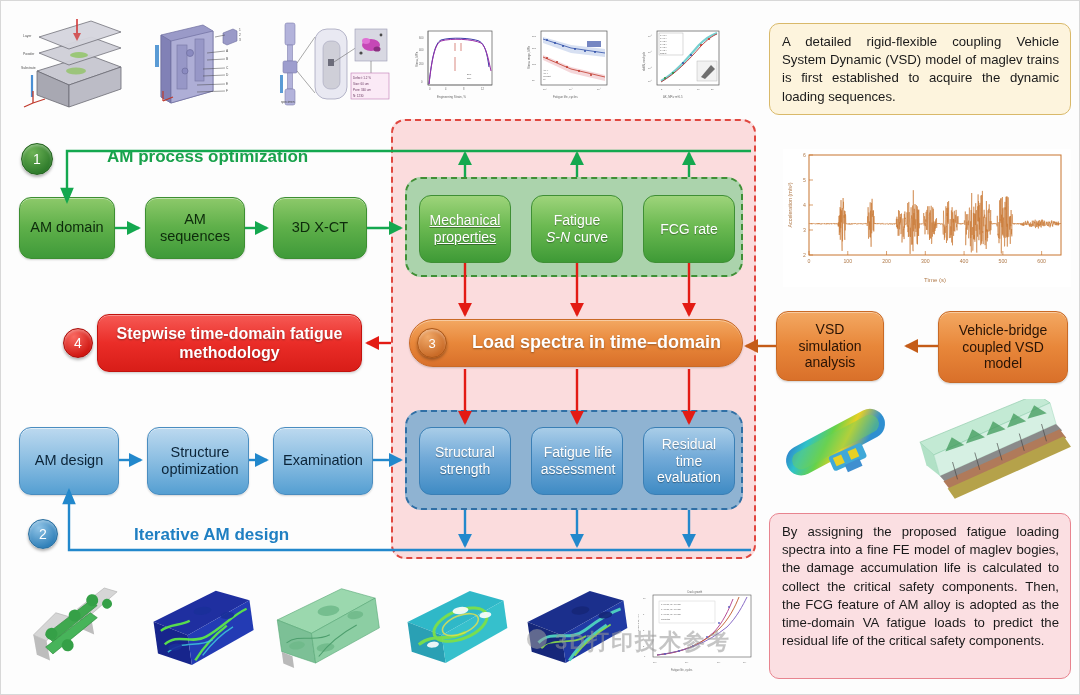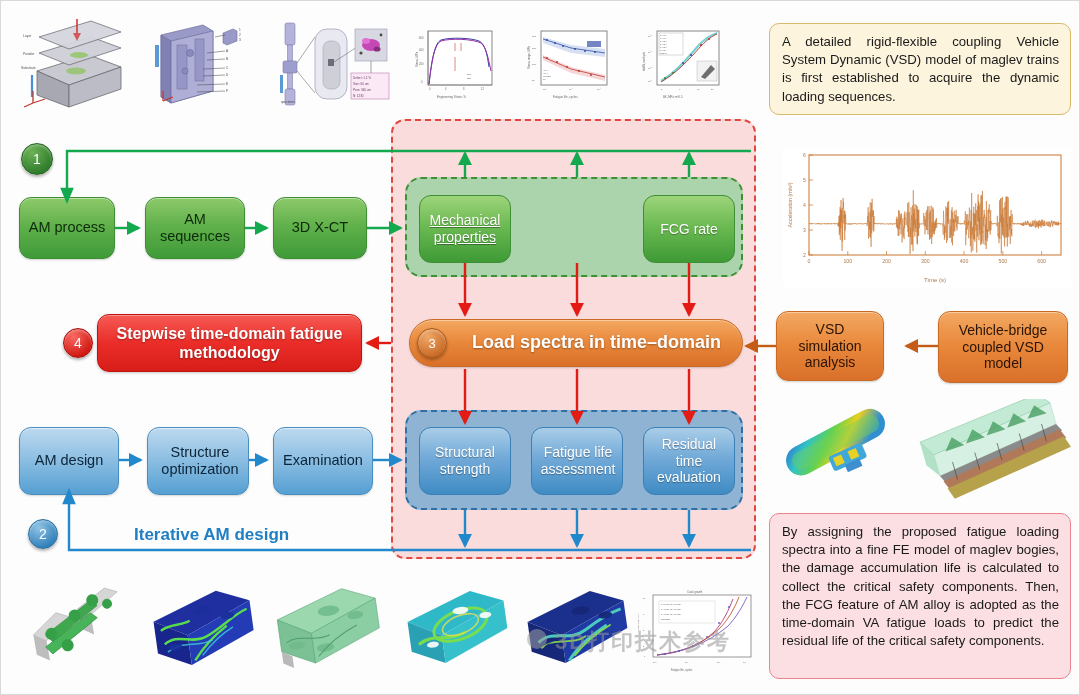--- a/index.html
+++ b/index.html
@@ -372,20 +372,26 @@
 
   <div class="abs callout cream" style="left:768px;top:22px;width:302px;height:92px;">A detailed rigid-flexible coupling Vehicle System Dynamic (VSD) model of maglev trains is first established to acquire the dynamic loading sequences.</div>
 
   <div class="abs panel-red" style="left:390px;top:118px;width:365px;height:440px;"></div>
 
   <div class="abs panel-green" style="left:404px;top:176px;width:338px;height:100px;"></div>
 
   <div class="abs node greenlight" style="left:418px;top:194px;width:92px;height:68px;text-decoration:underline;">
     <span>Mechanical properties</span>
   </div>
+  <div class="abs node greenlight" style="left:530px;top:194px;width:92px;height:68px;">
+    <span style="display:block;line-height:1.25;">
+      <span>Fatigue</span><br>
+      <i>S-N</i><span> curve</span>
+    </span>
+  </div>
   <div class="abs node greenlight" style="left:642px;top:194px;width:92px;height:68px;">
     <span>FCG rate</span>
   </div>
 
   <div class="abs panel-blue" style="left:404px;top:409px;width:338px;height:100px;"></div>
 
   <div class="abs node bluedark" style="left:418px;top:426px;width:92px;height:68px;">
     <span>Structural strength</span>
   </div>
   <div class="abs node bluedark" style="left:530px;top:426px;width:92px;height:68px;padding-left:8px;">
@@ -398,23 +404,24 @@
   <div class="abs node orange" style="left:408px;top:318px;width:334px;height:48px;border-radius:24px;justify-content:flex-start;padding-left:62px;">
     <span style="font-weight:bold;font-size:18px;color:#ffffff;text-shadow:0 1px 2px rgba(0,0,0,.35);">Load spectra in time–domain</span>
   </div>
   <div class="abs badge o" style="left:416px;top:327px;width:30px;height:30px;">
     <span>3</span>
   </div>
 
   <div class="abs badge g" style="left:20px;top:142px;width:32px;height:32px;">
     <span>1</span>
   </div>
+  <div class="abs flowlabel green" style="left:106px;top:146px;">AM process optimization</div>
 
   <div class="abs node green" style="left:18px;top:196px;width:96px;height:62px;">
-    <span>AM process</span>
+    <span>AM domain</span>
   </div>
   <div class="abs node green" style="left:144px;top:196px;width:100px;height:62px;">
     <span>AM sequences</span>
   </div>
   <div class="abs node green" style="left:272px;top:196px;width:94px;height:62px;">
     <span>3D X-CT</span>
   </div>
 
   <div class="abs node blue" style="left:18px;top:426px;width:100px;height:68px;">
     <span>AM design</span>

